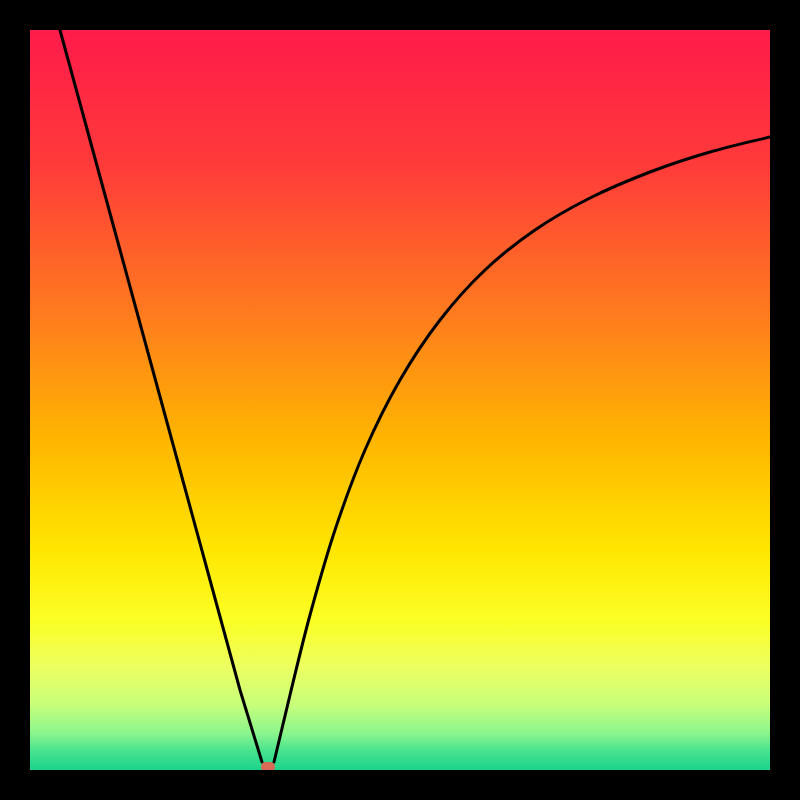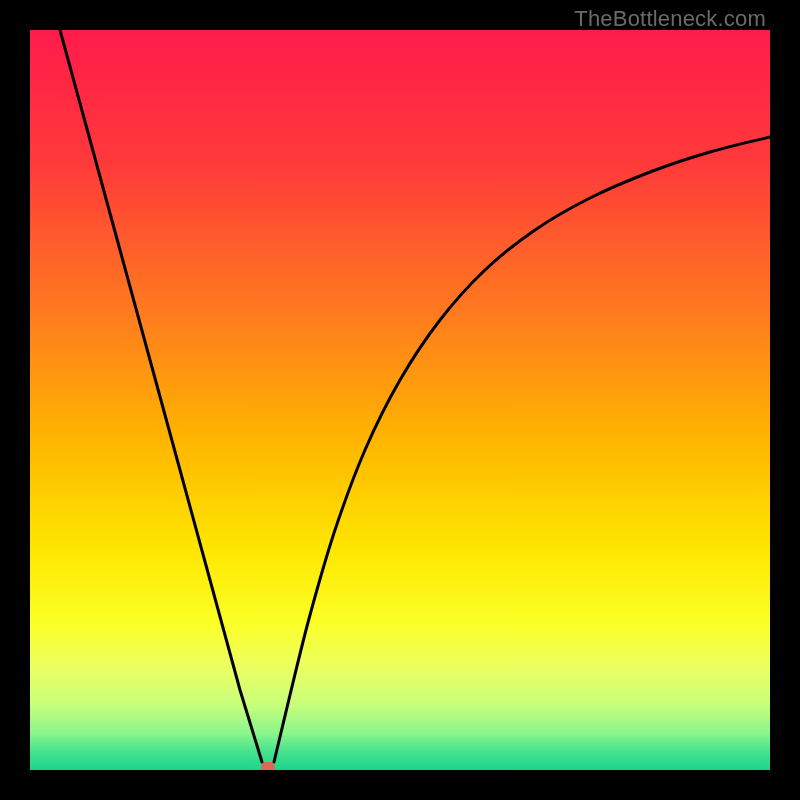--- a/index.html
+++ b/index.html
@@ -86,15 +86,14 @@
 
     <svg class="curve" viewBox="0 0 740 740" preserveAspectRatio="none">
       <path id="curve-left" fill="none" stroke-width="3" stroke-linecap="round" d="M 30 0 L 60 110 L 90 220 L 120 330 L 150 440 L 180 550 L 210 660 L 232 732" stroke="#000000"></path>
       <path id="curve-right" fill="none" stroke-width="3" stroke-linecap="round" d="M 244 732 C 246.9 719.9, 253.5 691.5, 260.0 665.0 C 266.5 638.5, 271.9 614.7, 280.0 585.0 C 288.1 555.3, 295.1 529.7, 305.0 500.0 C 314.9 470.3, 323.3 447.0, 335.0 420.0 C 346.7 393.0, 356.5 373.4, 370.0 350.0 C 383.5 326.6, 394.7 309.8, 410.0 290.0 C 425.3 270.2, 437.9 256.2, 455.0 240.0 C 472.1 223.8, 486.1 213.0, 505.0 200.0 C 523.9 187.0, 539.3 178.4, 560.0 168.0 C 580.7 157.6, 598.4 150.3, 620.0 142.0 C 641.6 133.7, 658.4 128.3, 680.0 122.0 C 701.6 115.7, 729.2 109.7, 740.0 107.0" stroke="#000000"></path>
     </svg>
 
     <div class="marker" id="marker" style="left: 238px; top: 737px; background: rgb(217, 106, 86);"></div>
 
   </div>
 
-  <div class="watermark">TheBottleneck.com</div>
 
 </div>
 
 </body></html>

